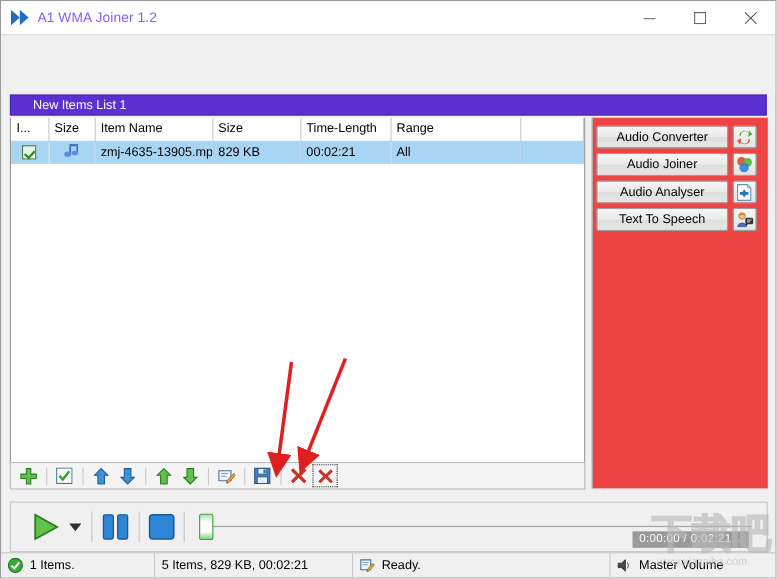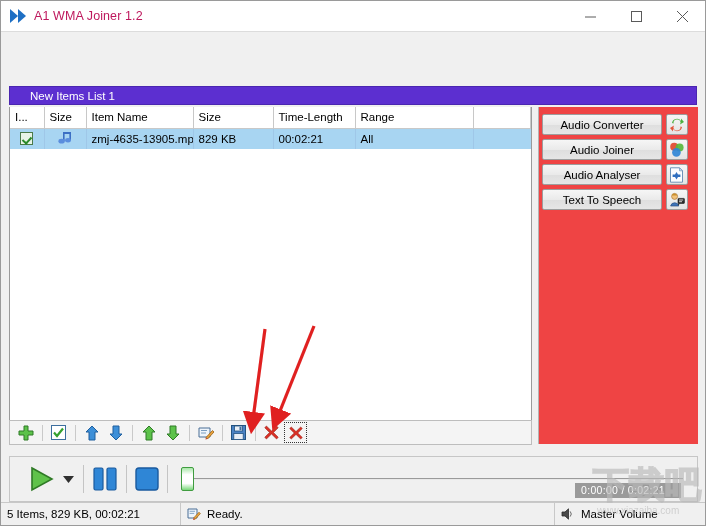--- a/index.html
+++ b/index.html
@@ -26,21 +26,21 @@
     width: 704px; height: 30px;
     background: #ffffff;
     display: flex; align-items: center;
   }
   .tb-icon {
     width: 26px; height: 30px;
     display: flex; align-items: center; justify-content: center;
     margin-left: 4px;
   }
   .tb-title {
-    color: #be185d;
+    color: #8b5cf6;
     font-size: 12.5px;
     margin-left: 3px;
     letter-spacing: 0.1px;
     white-space: nowrap;
   }
   .tb-buttons {
     margin-left: auto; display: flex; height: 30px;
   }
   .tb-btn {
     width: 46px; height: 30px;
@@ -518,20 +518,29 @@
     <div class="psep"></div>
 
     <div class="slider-wrap">
       <div class="slider-track"></div>
       <div class="slider-thumb"></div>
       <div class="time-label">0:00:00   /  0:02:21</div>
     </div>
   </div>
 
   <div class="statusbar">
+    <div class="sb-cell first">
+      <span class="sb-icon">
+        <svg width="14" height="14" viewBox="0 0 14 14">
+          <circle cx="7" cy="7" r="6.4" fill="#3da83a" stroke="#26702a" stroke-width="1"></circle>
+          <path d="M3.4 7.2 L6 9.8 L10.6 4.2" fill="none" stroke="#ffffff" stroke-width="1.8"></path>
+        </svg>
+      </span>
+      <span>1 Items.</span>
+    </div>
 
     <div class="sb-cell second">
       <span>5 Items, 829 KB, 00:02:21</span>
     </div>
 
     <div class="sb-cell third">
       <span class="sb-icon">
         <svg width="14" height="14" viewBox="0 0 14 14">
           <polygon points="1,2 10,2 10,11 1,11" fill="#eef4fb" stroke="#4a6f96" stroke-width="1"></polygon>
           <line x1="2.6" y1="4.3" x2="8" y2="4.3" stroke="#7a9ec2" stroke-width="0.9"></line>

